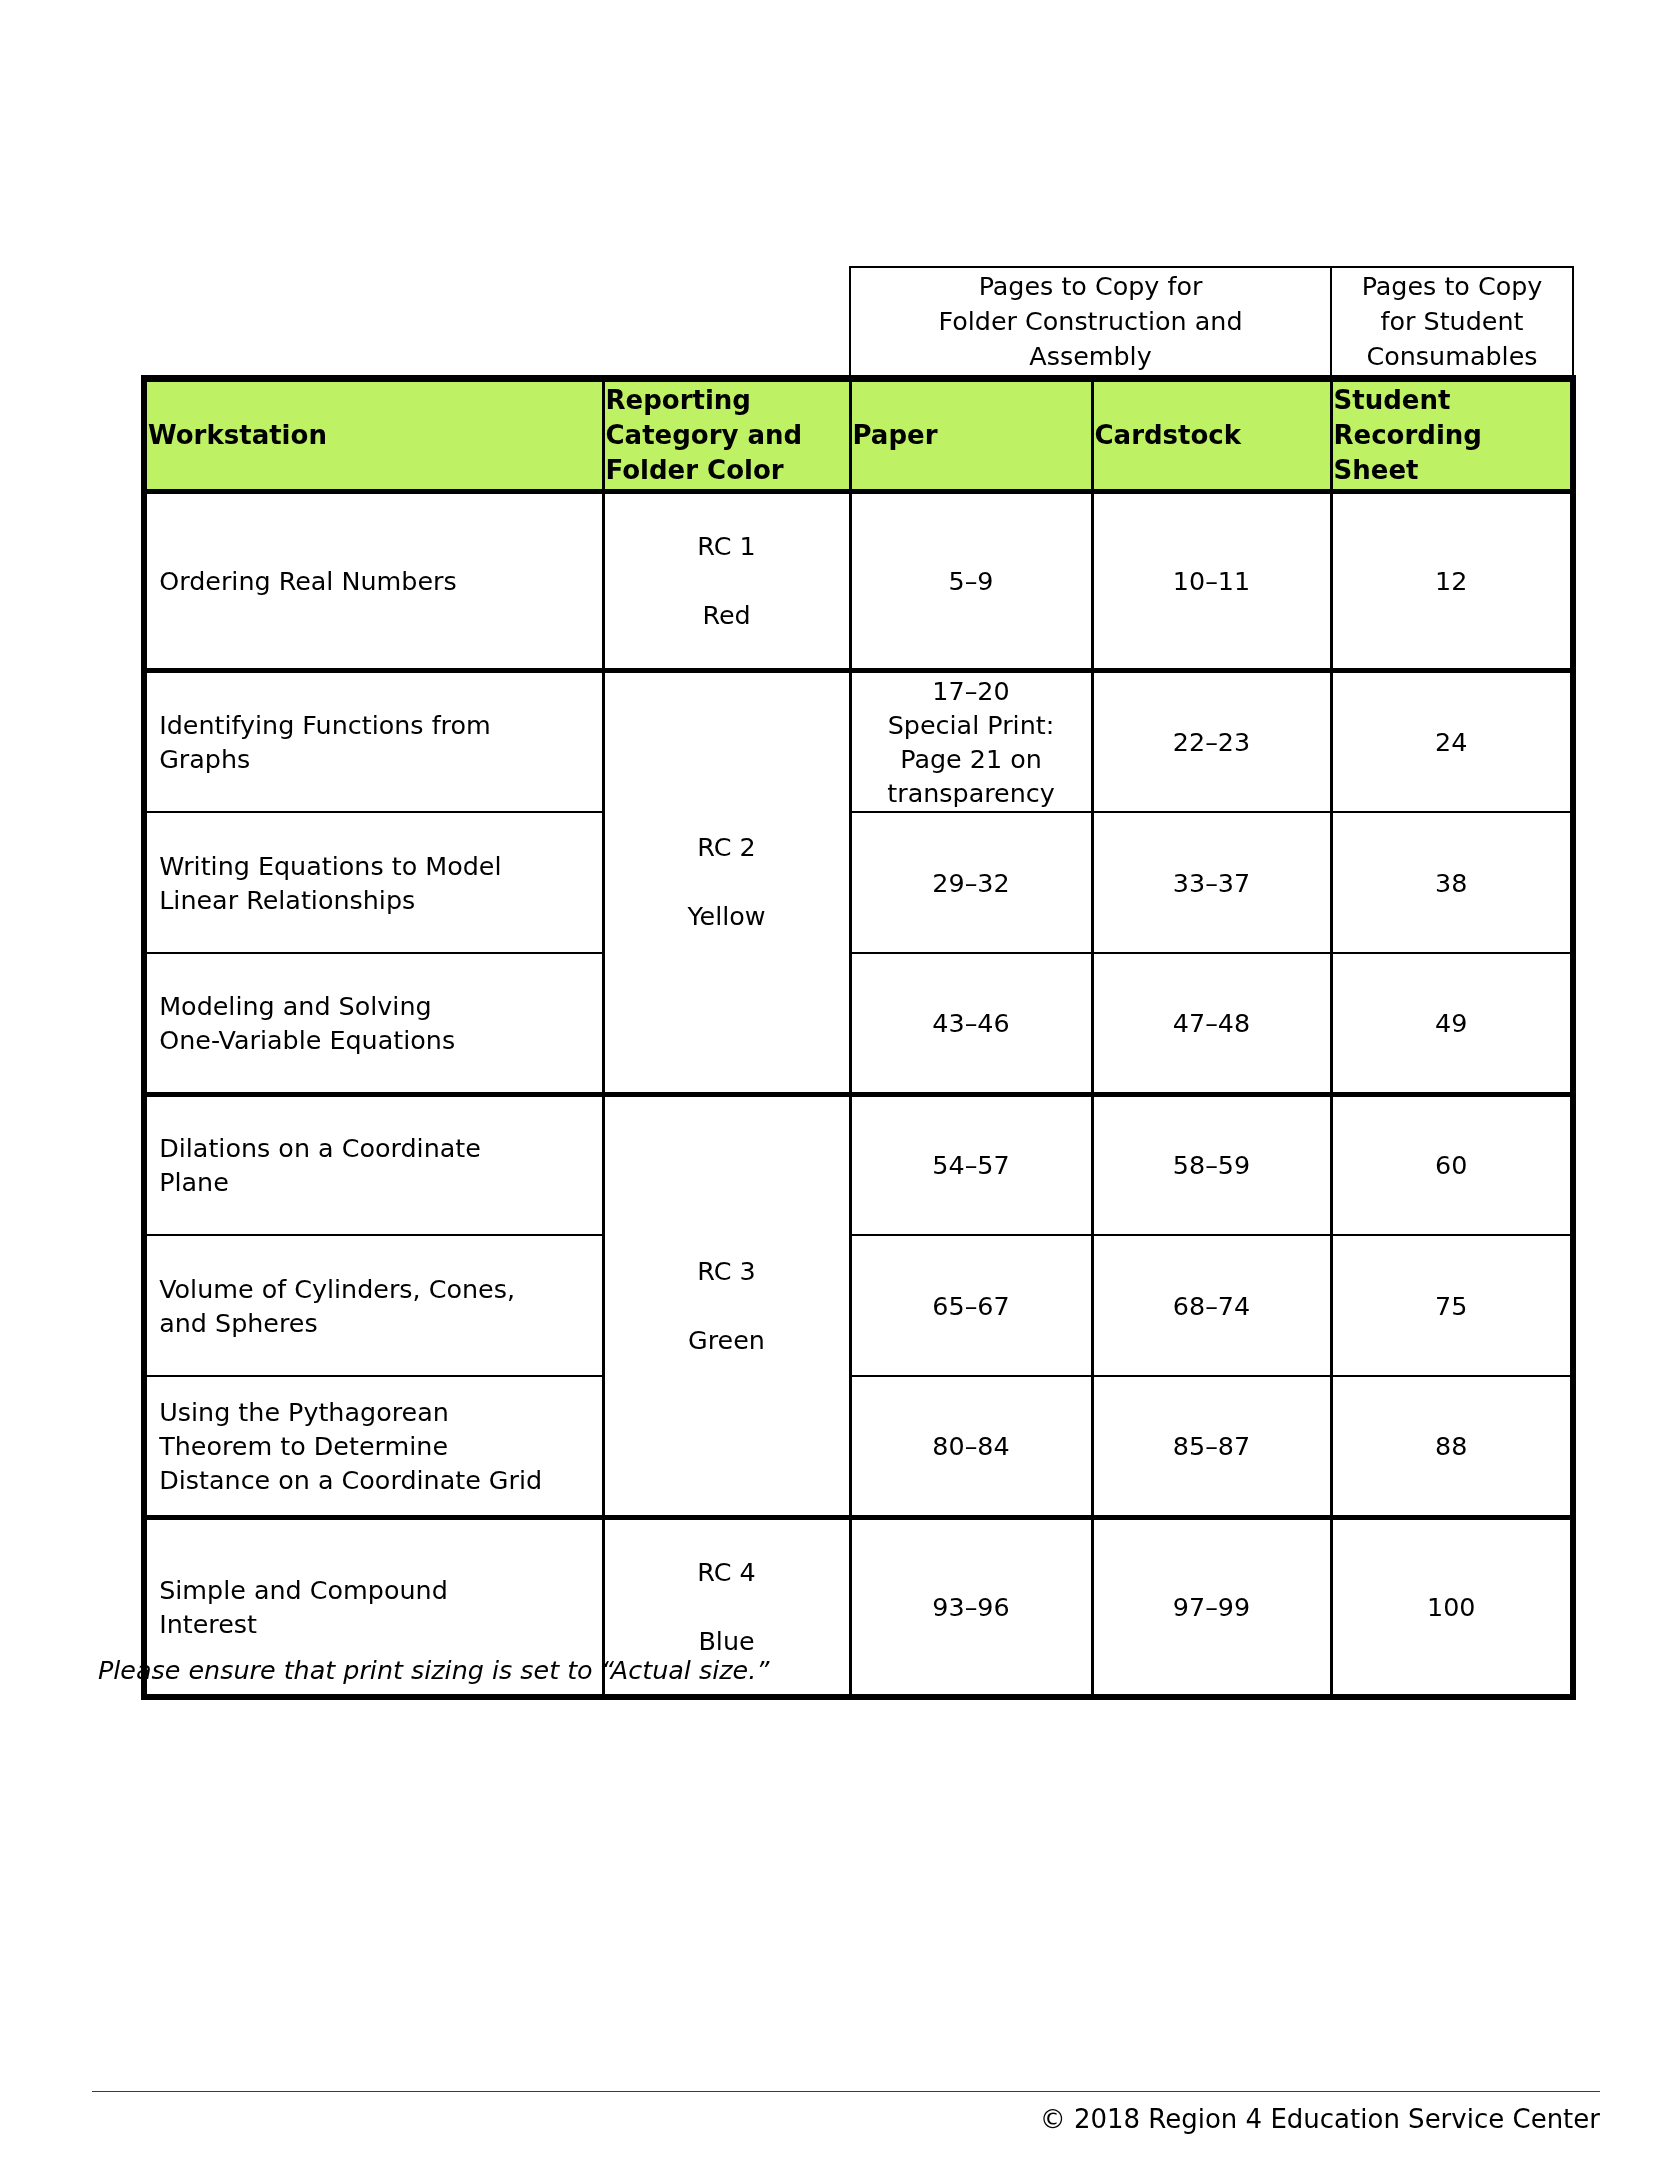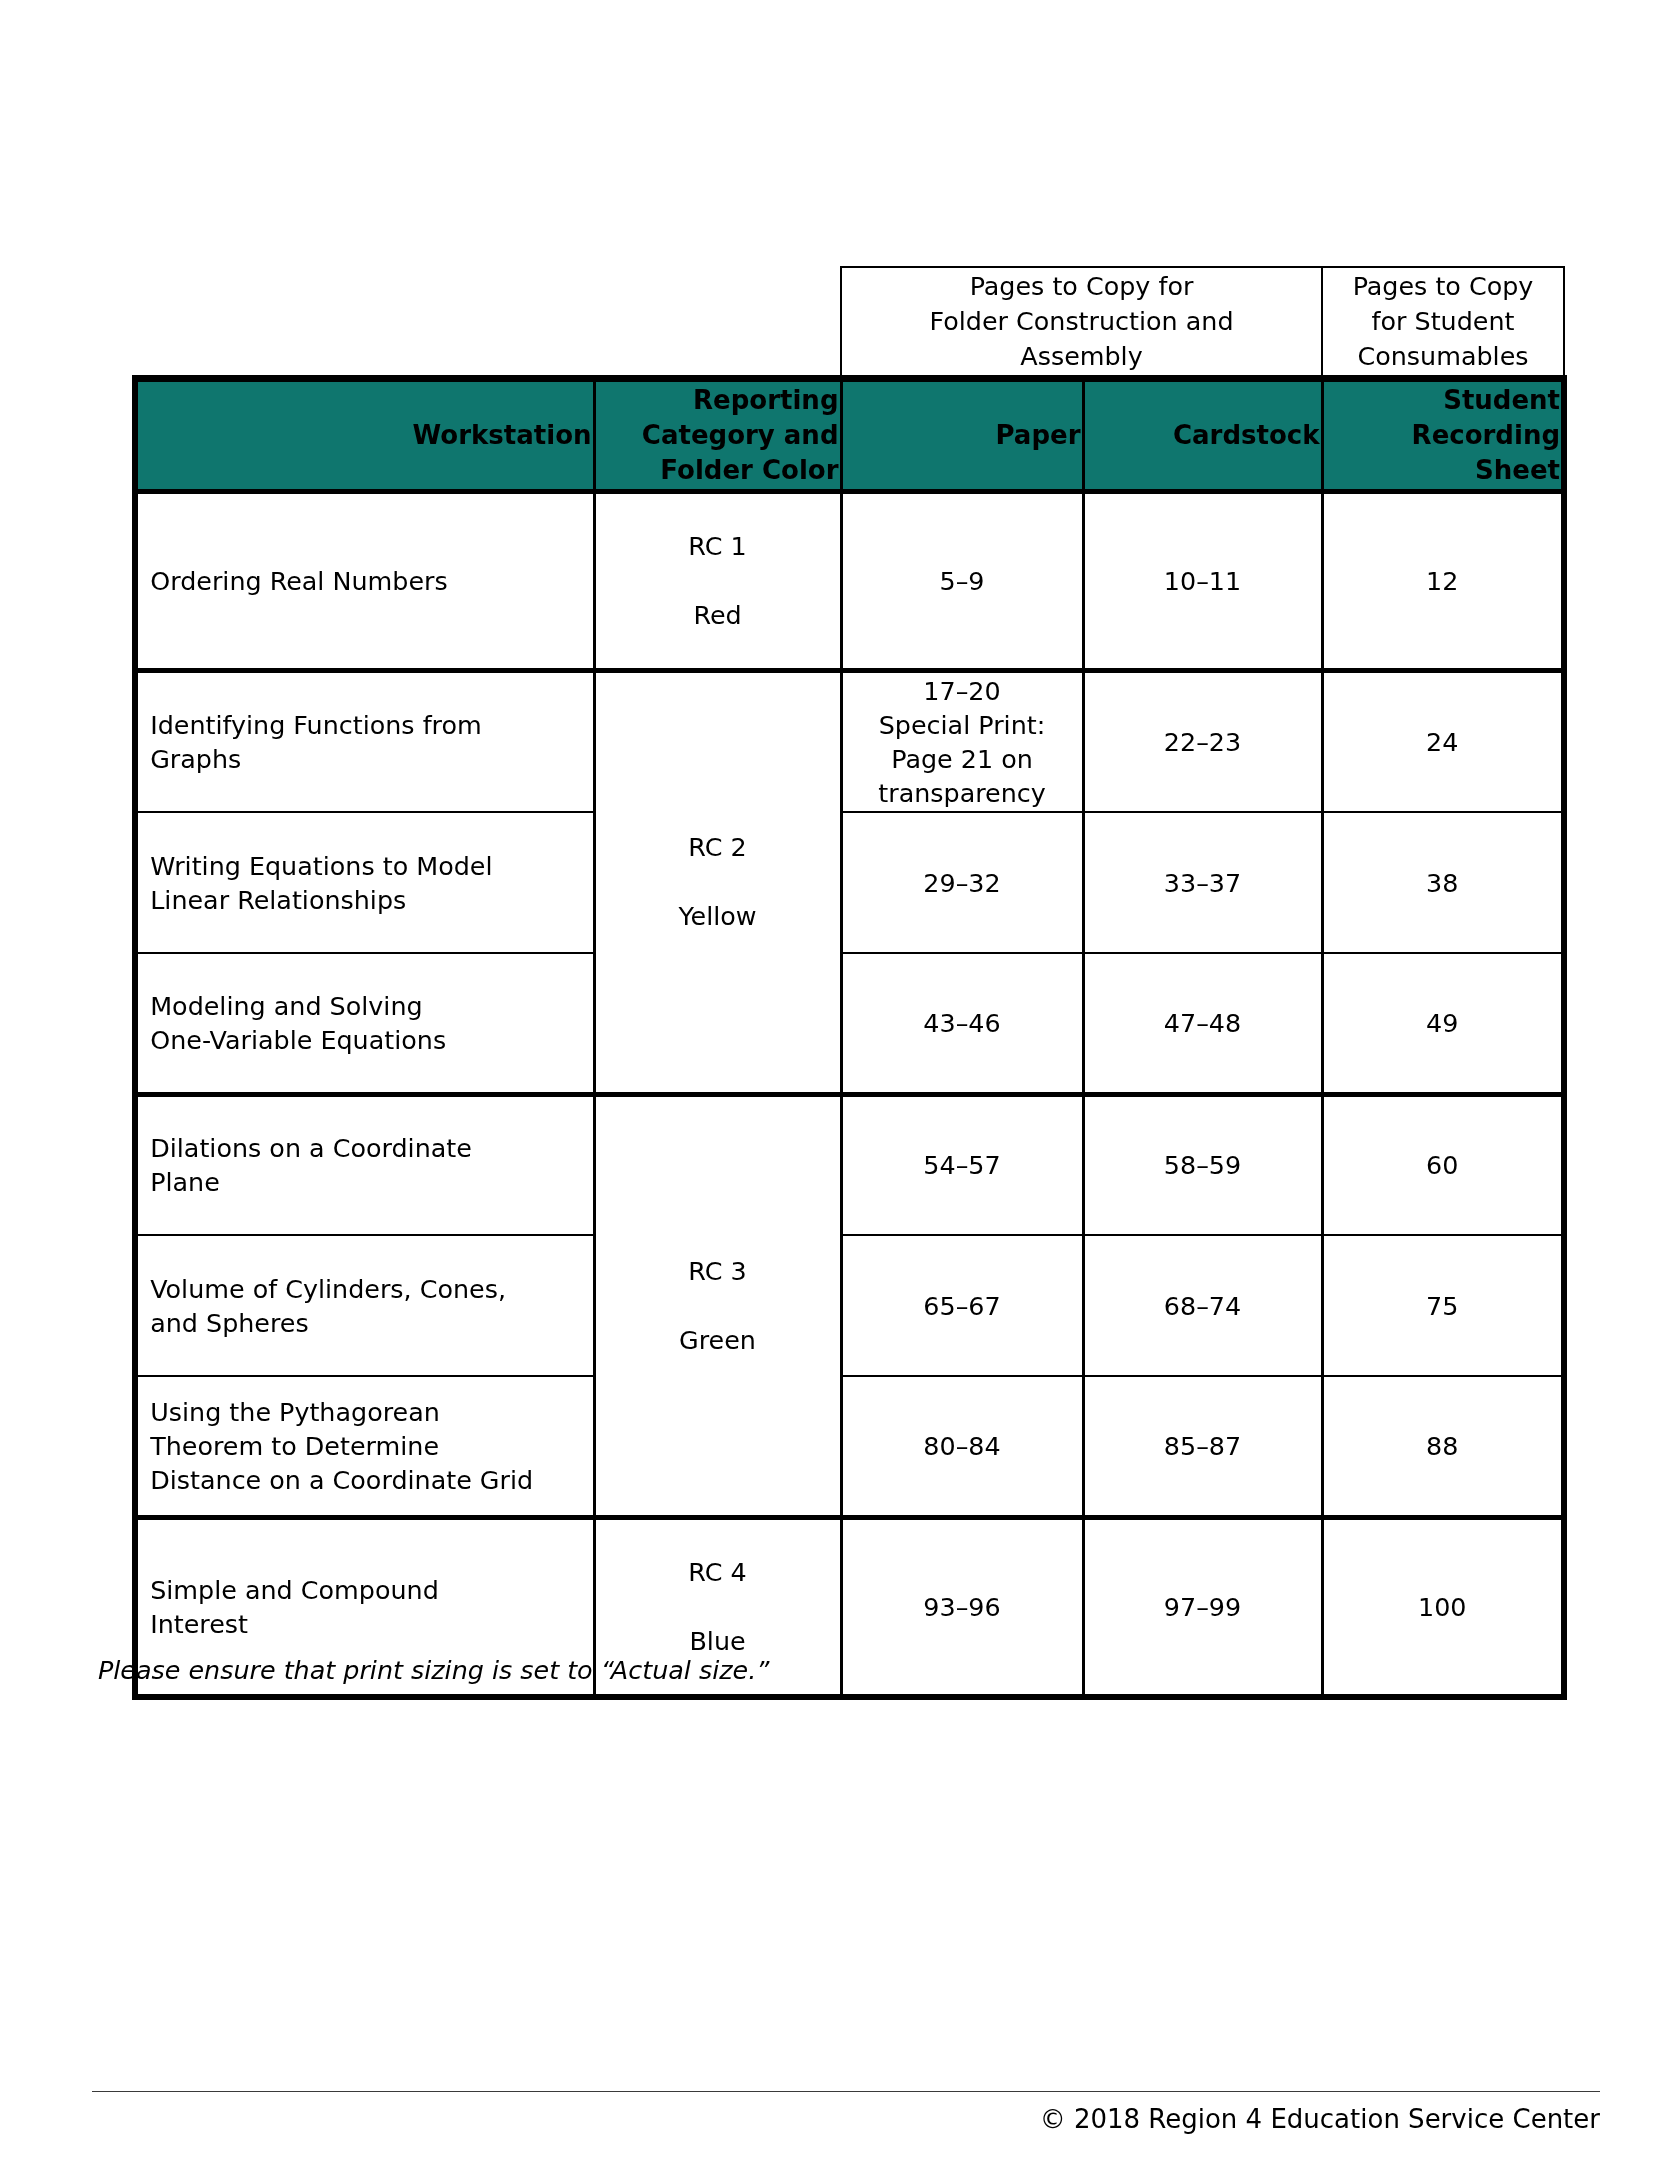--- a/index.html
+++ b/index.html
@@ -32,20 +32,21 @@
   .tbl-wrap {
     position: absolute;
     left: 132px;
     top: 266px;
     width: 1431px;
   }
   table.workstations {
     border-collapse: collapse;
     table-layout: fixed;
     width: 1428px;
+    margin-left: 9px;
   }
   td, th {
     vertical-align: middle;
     white-space: pre-line;
     overflow: hidden;
   }
   
   tr.toprow { height: 105px; }
   td.spacer { border: none; }
   td.tophdr {
@@ -53,25 +54,25 @@
     border-left: 2.8px solid #000;
     border-right: 2.8px solid #000;
     border-bottom: none;
     text-align: center;
     font-size: 25.4px;
     line-height: 35px;
   }
   
   tr.colhdr { height: 105px; }
   th.gray {
-    background: #0f766e;
+    background: #bef264;
     font-weight: bold;
     font-size: 26px;
     line-height: 35px;
-    text-align: right;
+    text-align: left;
     border-top: 7.5px solid #000;
     border-bottom: 4.7px solid #000;
     border-left: 3.8px solid #000;
     border-right: 3.8px solid #000;
   }
   th.gray.first { border-left: 6.6px solid #000; }
   th.gray.last  { border-right: 6.6px solid #000; }
   
   tr.datarow { height: 141px; }
   tr.datarow td {

